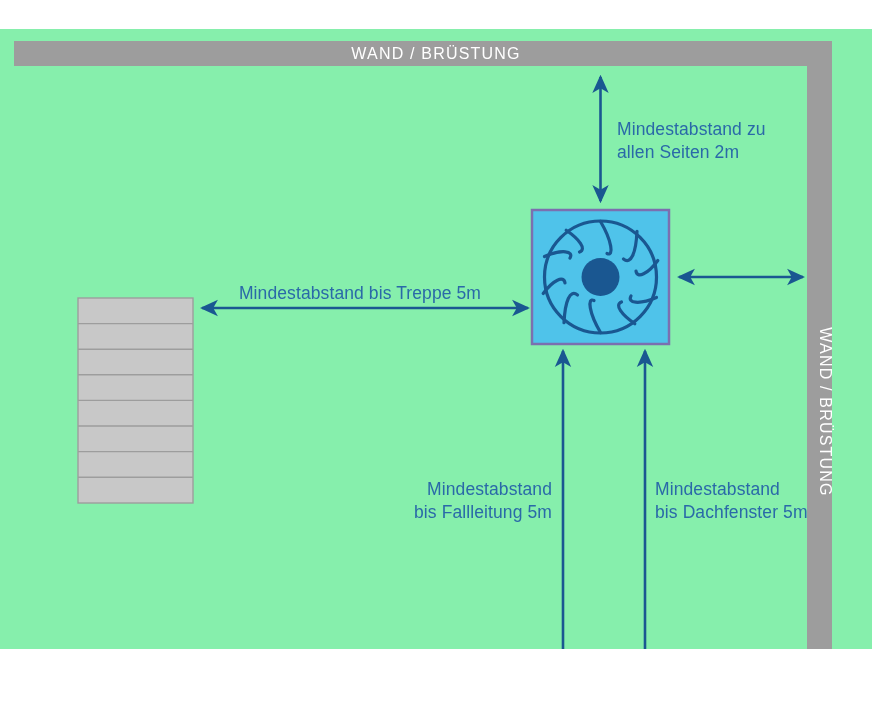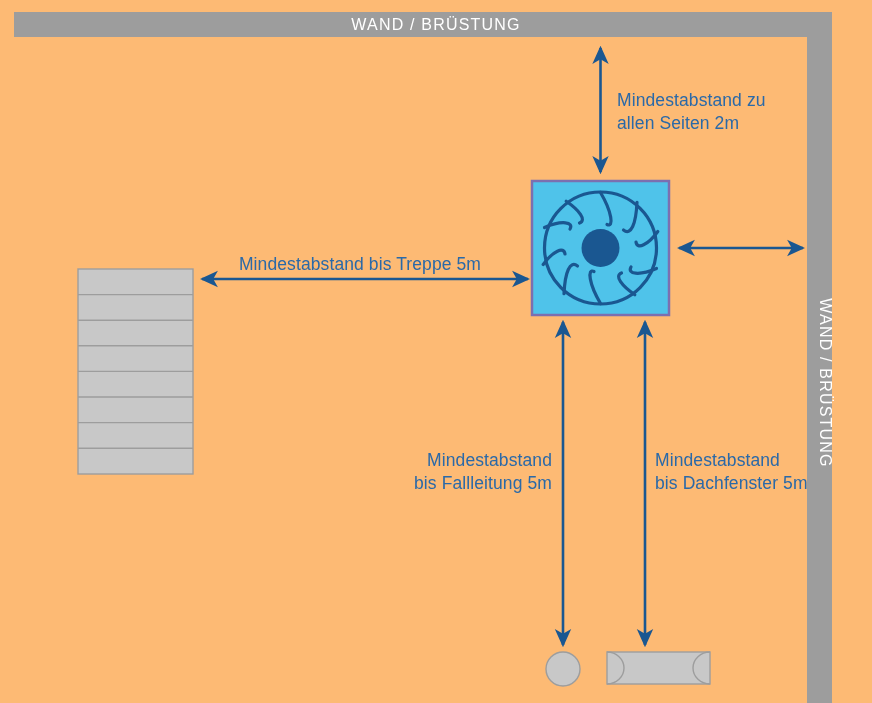--- a/index.html
+++ b/index.html
@@ -6,23 +6,24 @@
     margin: 0;
     padding: 0;
     background: #ffffff;
   }
   body {
     font-family: "Liberation Sans", sans-serif;
   }
   #diagram-root {
     position: relative;
     width: 872px;
-    height: 703px;
-    background: #fdba74;
+    height: 620px;
+    background: #86efac;
     overflow: hidden;
+    margin-top: 29px;
   }
   #diagram-svg {
     position: absolute;
     left: 0;
     top: 0;
     width: 872px;
     height: 703px;
   }
   .label-text {
     font-family: "Liberation Sans", sans-serif;

